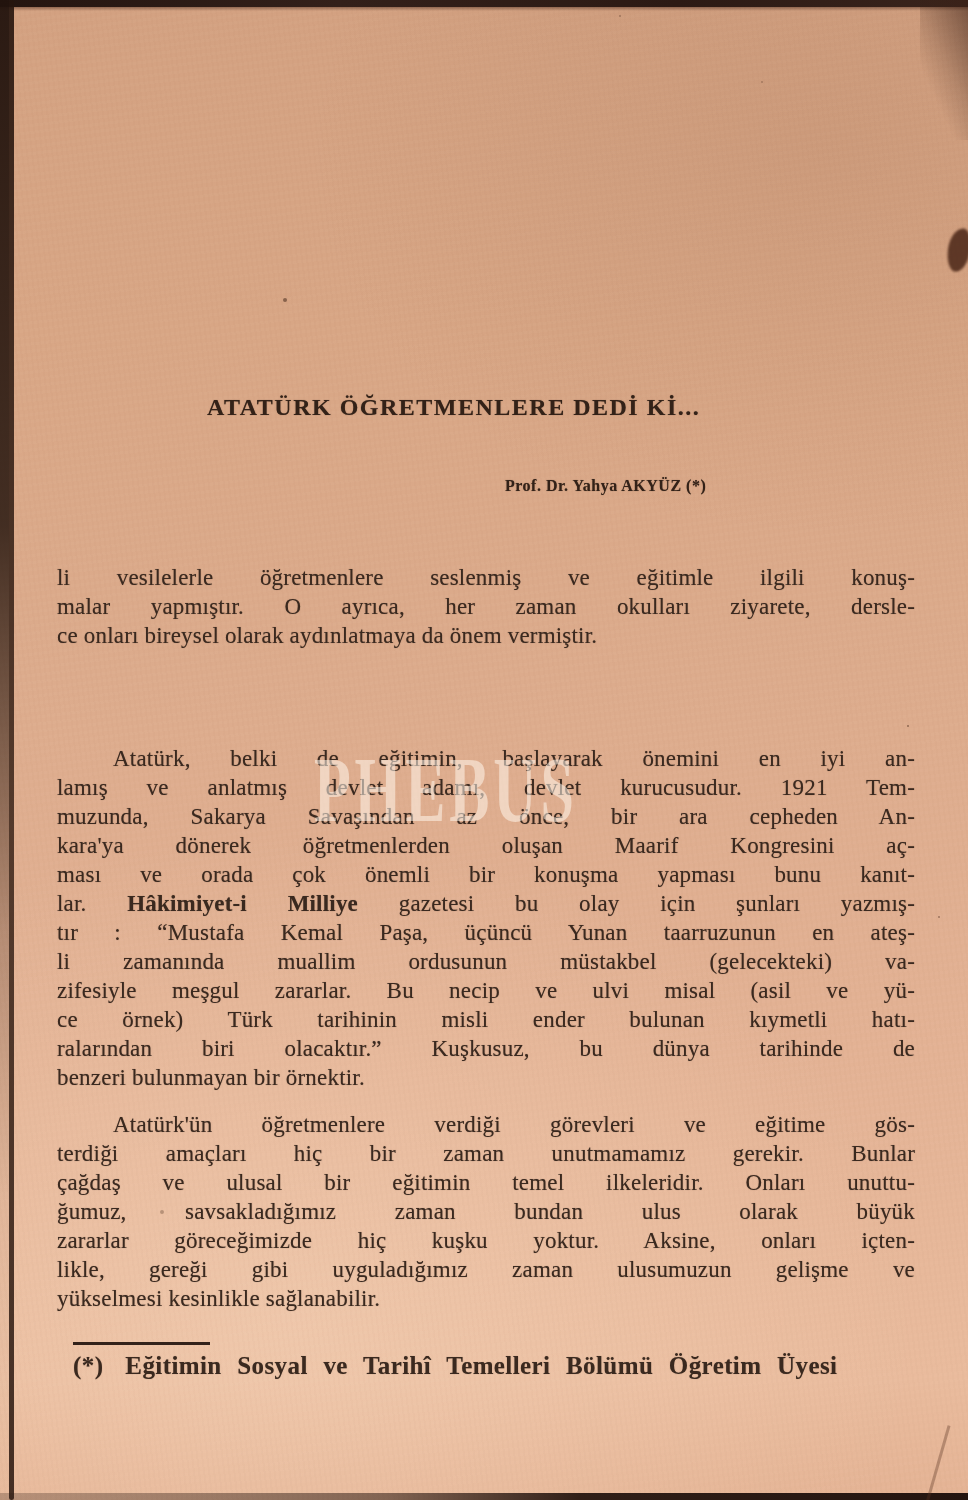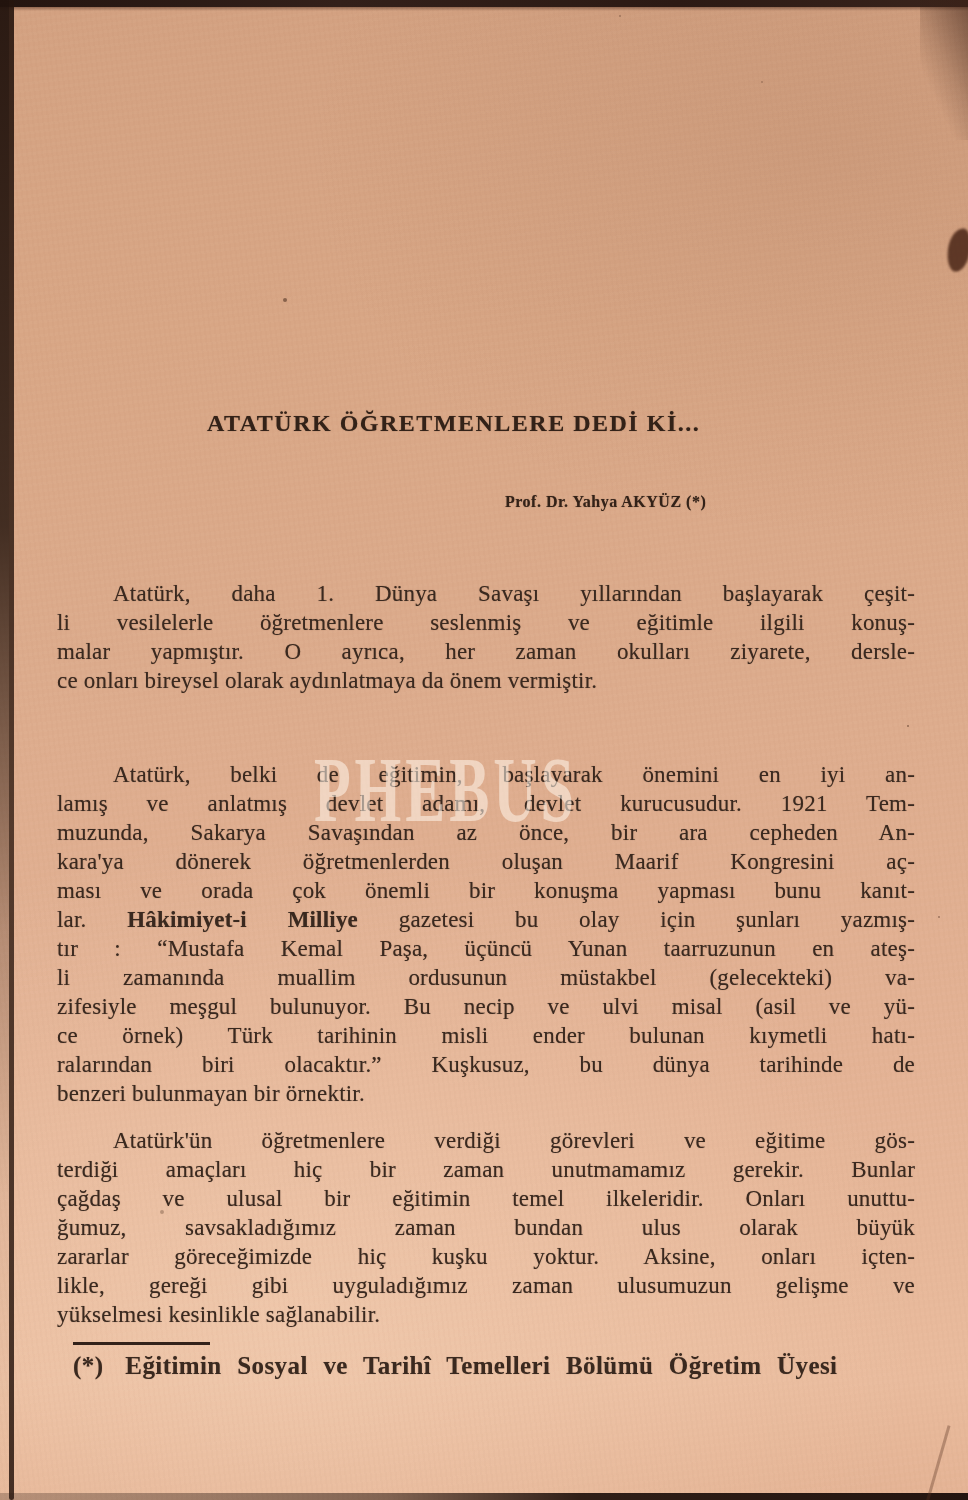--- a/index.html
+++ b/index.html
@@ -41,21 +41,21 @@
   .crease-bottom-right{position:absolute;left:936px;top:1424px;width:3px;height:84px;
     background:rgba(85,48,32,.35);transform:rotate(16deg);filter:blur(.6px);}
   .specks{position:absolute;left:283px;top:298px;width:4px;height:4px;border-radius:50%;
     background:rgba(70,42,28,.55);
     box-shadow:623px 426px 0 -1px rgba(70,42,28,.5),
                654px 617px 0 -1px rgba(70,42,28,.45),
                335px -284px 0 -1px rgba(70,42,28,.35),
                -123px 912px 0 0 rgba(70,42,28,.3),
                477px -218px 0 -1px rgba(70,42,28,.3);}
   
-  .ink{color:#3a291f;text-shadow:0 0 1px rgba(58,41,31,.45);margin-top:16px;}
+  .ink{color:#3a291f;text-shadow:0 0 1px rgba(58,41,31,.45);}
   .title{
     position:absolute;left:207px;top:394px;width:600px;
     font-size:24px;font-weight:bold;letter-spacing:1.5px;white-space:nowrap;
     color:#332218;text-shadow:0 0 1px rgba(51,34,24,.5);
   }
   .byline{
     position:absolute;left:505px;top:477px;width:400px;
     font-size:16px;font-weight:bold;letter-spacing:.5px;white-space:nowrap;
     color:#332218;text-shadow:0 0 1px rgba(51,34,24,.5);
   }
@@ -99,35 +99,34 @@
   <div class="edge-bottom"></div>
   <div class="smudge-top-right"></div>
   <div class="blob-right"></div>
   <div class="crease-bottom-right"></div>
   <div class="specks"></div>
 
   <div class="title ink">ATATÜRK ÖĞRETMENLERE DEDİ Kİ...</div>
   <div class="byline ink">Prof. Dr. Yahya AKYÜZ (*)</div>
 
   <div class="bodytext ink para-1">
-      <div class="line first"><span>Atatürk, daha 1. Dünya Savaşı yıllarından başlayarak çeşit-</span></div>
       <div class="line"><span>li vesilelerle öğretmenlere seslenmiş ve eğitimle ilgili konuş-</span></div>
       <div class="line"><span>malar yapmıştır. O ayrıca, her zaman okulları ziyarete, dersle-</span></div>
       <div class="line last"><span>ce onları bireysel olarak aydınlatmaya da önem vermiştir.</span></div>
     </div>
   <div class="bodytext ink para-2">
       <div class="line first"><span>Atatürk, belki de eğitimin, başlayarak önemini en iyi an-</span></div>
       <div class="line"><span>lamış ve anlatmış devlet adamı, devlet kurucusudur. 1921 Tem-</span></div>
       <div class="line"><span>muzunda, Sakarya Savaşından az önce, bir ara cepheden An-</span></div>
       <div class="line"><span>kara'ya dönerek öğretmenlerden oluşan Maarif Kongresini aç-</span></div>
       <div class="line"><span>ması ve orada çok önemli bir konuşma yapması bunu kanıt-</span></div>
       <div class="line"><span>lar. </span><b>Hâkimiyet-i Milliye</b><span> gazetesi bu olay için şunları yazmış-</span></div>
       <div class="line"><span>tır : “Mustafa Kemal Paşa, üçüncü Yunan taarruzunun en ateş-</span></div>
       <div class="line"><span>li zamanında muallim ordusunun müstakbel (gelecekteki) va-</span></div>
-      <div class="line"><span>zifesiyle meşgul bulunuyor. Bu necip ve ulvi misal (asil ve yü-</span></div>
+      <div class="line"><span>zifesiyle meşgul zararlar. Bu necip ve ulvi misal (asil ve yü-</span></div>
       <div class="line"><span>ce örnek) Türk tarihinin misli ender bulunan kıymetli hatı-</span></div>
       <div class="line"><span>ralarından biri olacaktır.” Kuşkusuz, bu dünya tarihinde de</span></div>
       <div class="line last"><span>benzeri bulunmayan bir örnektir.</span></div>
     </div>
   <div class="bodytext ink para-3">
       <div class="line first"><span>Atatürk'ün öğretmenlere verdiği görevleri ve eğitime gös-</span></div>
       <div class="line"><span>terdiği amaçları hiç bir zaman unutmamamız gerekir. Bunlar</span></div>
       <div class="line"><span>çağdaş ve ulusal bir eğitimin temel ilkeleridir. Onları unuttu-</span></div>
       <div class="line"><span>ğumuz, savsakladığımız zaman bundan ulus olarak büyük</span></div>
       <div class="line"><span>zararlar göreceğimizde hiç kuşku yoktur. Aksine, onları içten-</span></div>

